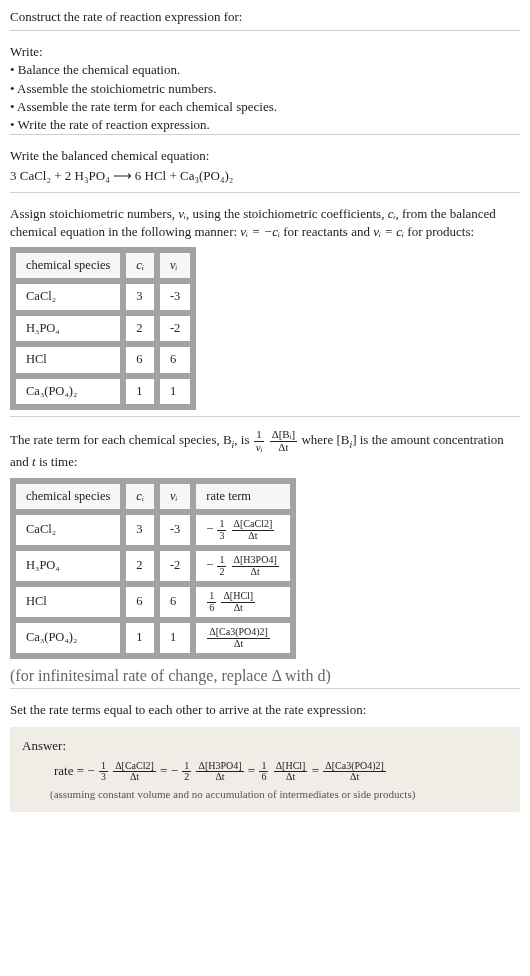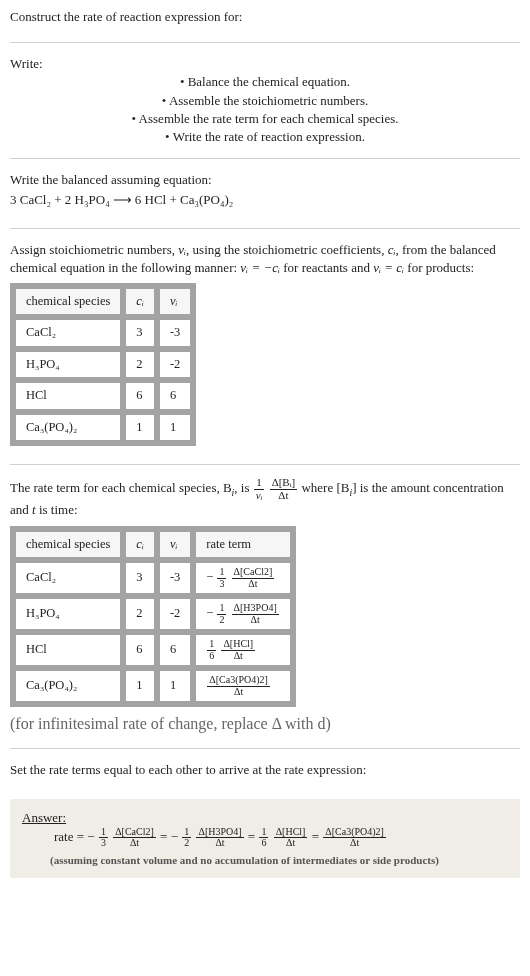--- a/index.html
+++ b/index.html
@@ -7,27 +7,26 @@
       font-family: Georgia, 'Times New Roman', serif;
       font-size: 13px;
       color: #222;
       background: #fff;
       width: 530px;
       padding: 8px 10px;
       line-height: 1.4;
     }
     .section {
       border-bottom: 1px solid #d0d0d0;
-      padding-bottom: 12px;
       margin-bottom: 12px;
     }
     .section:last-child { border-bottom: none; margin-bottom: 0; }
     .prompt { margin-bottom: 4px; }
     .eq { margin: 2px 0 6px 0; }
-    .plan-item { margin-left: 0; text-align: center; }
+    .plan-item { margin-left: 0; }
     table.data {
       border-collapse: collapse;
       margin: 6px 0;
       font-size: 12.5px;
     }
     table.data th, table.data td {
       border: 6px solid #a3a3a3;
       padding: 4px 10px;
       text-align: left;
       vertical-align: middle;
@@ -37,27 +36,26 @@
     .note {
       font-size: 16px;
       color: #666;
       margin-top: 2px;
     }
     .answer-box {
       background: #f0ede6;
       padding: 10px 12px;
       border-radius: 2px;
     }
-    .answer-label { margin-bottom: 0; text-decoration: underline; }
+    .answer-label { margin-bottom: 6px; }
     .answer-rate { margin-left: 32px; margin-bottom: 4px; }
     .answer-note {
       font-size: 11px;
       color: #555;
       margin-left: 28px;
-      font-weight: bold;
     }
     .sub { font-size: 0.75em; vertical-align: sub; }
     .frac {
       display: inline-block;
       vertical-align: middle;
       text-align: center;
       font-size: 11px;
       line-height: 1.05;
       margin: 0 1px;
     }
@@ -75,21 +73,21 @@
 
 <div class="section">
   <div>Write:</div>
   <div class="plan-item">• Balance the chemical equation.</div>
   <div class="plan-item">• Assemble the stoichiometric numbers.</div>
   <div class="plan-item">• Assemble the rate term for each chemical species.</div>
   <div class="plan-item">• Write the rate of reaction expression.</div>
 </div>
 
 <div class="section">
-  <div>Write the balanced assuming equation:</div>
+  <div>Write the balanced chemical equation:</div>
   <div class="eq">3 CaCl₂ + 2 H₃PO₄  ⟶  6 HCl + Ca₃(PO₄)₂</div>
 </div>
 
 <div class="section">
   <div>
     <span>Assign stoichiometric numbers, </span><span class="italic">νᵢ</span><span>, using the stoichiometric coefficients, </span><span class="italic">cᵢ</span><span>, from the balanced chemical equation in the following manner: </span><span class="italic">νᵢ = −cᵢ</span><span> for reactants and </span><span class="italic">νᵢ = cᵢ</span><span> for products:</span>
   </div>
   <table class="data">
     <tbody>
         <tr>
@@ -201,21 +199,21 @@
           <span class="den">Δt</span>
         </span>
       </td>
     </tr>
   </tbody>
     </table>
   <div class="note">(for infinitesimal rate of change, replace Δ with d)</div>
 </div>
 
 <div class="section" style="border-bottom:none;">
-  <div style="margin-bottom:20px;">Set the rate terms equal to each other to arrive at the rate expression:</div>
+  <div style="margin-bottom:8px;">Set the rate terms equal to each other to arrive at the rate expression:</div>
   <div class="answer-box">
     <div class="answer-label">Answer:</div>
     <div class="answer-rate">
       <span>rate = −</span>
       <span class="frac fracsm">
         <span class="num">1</span>
         <span class="den">3</span>
       </span>
       <span class="frac fracsm">
         <span class="num">Δ[CaCl2]</span>

